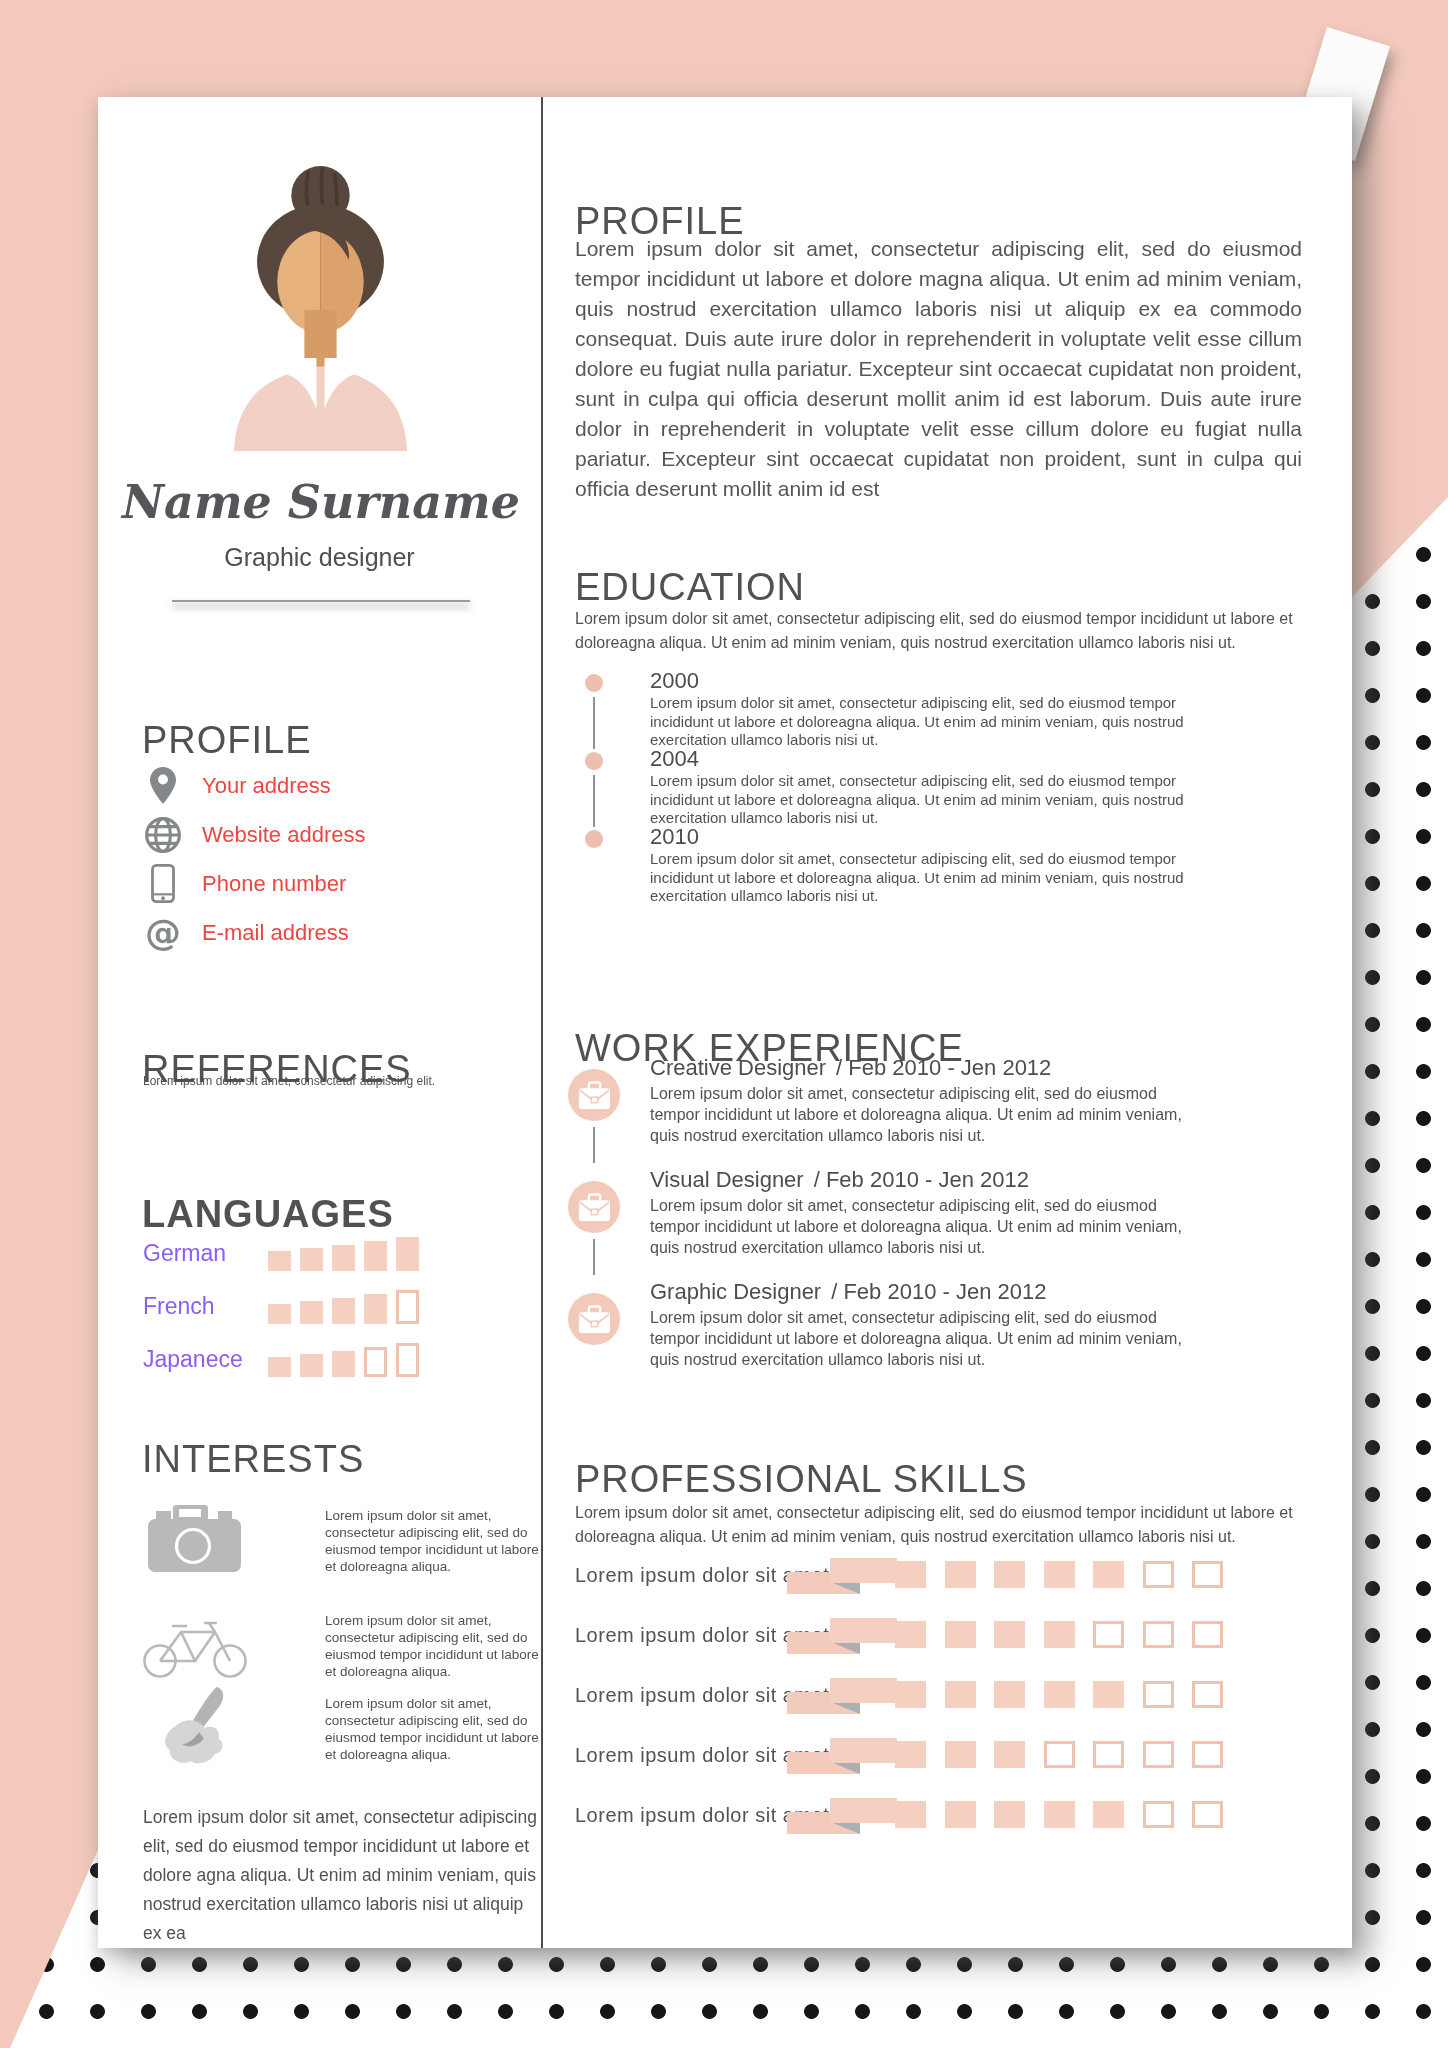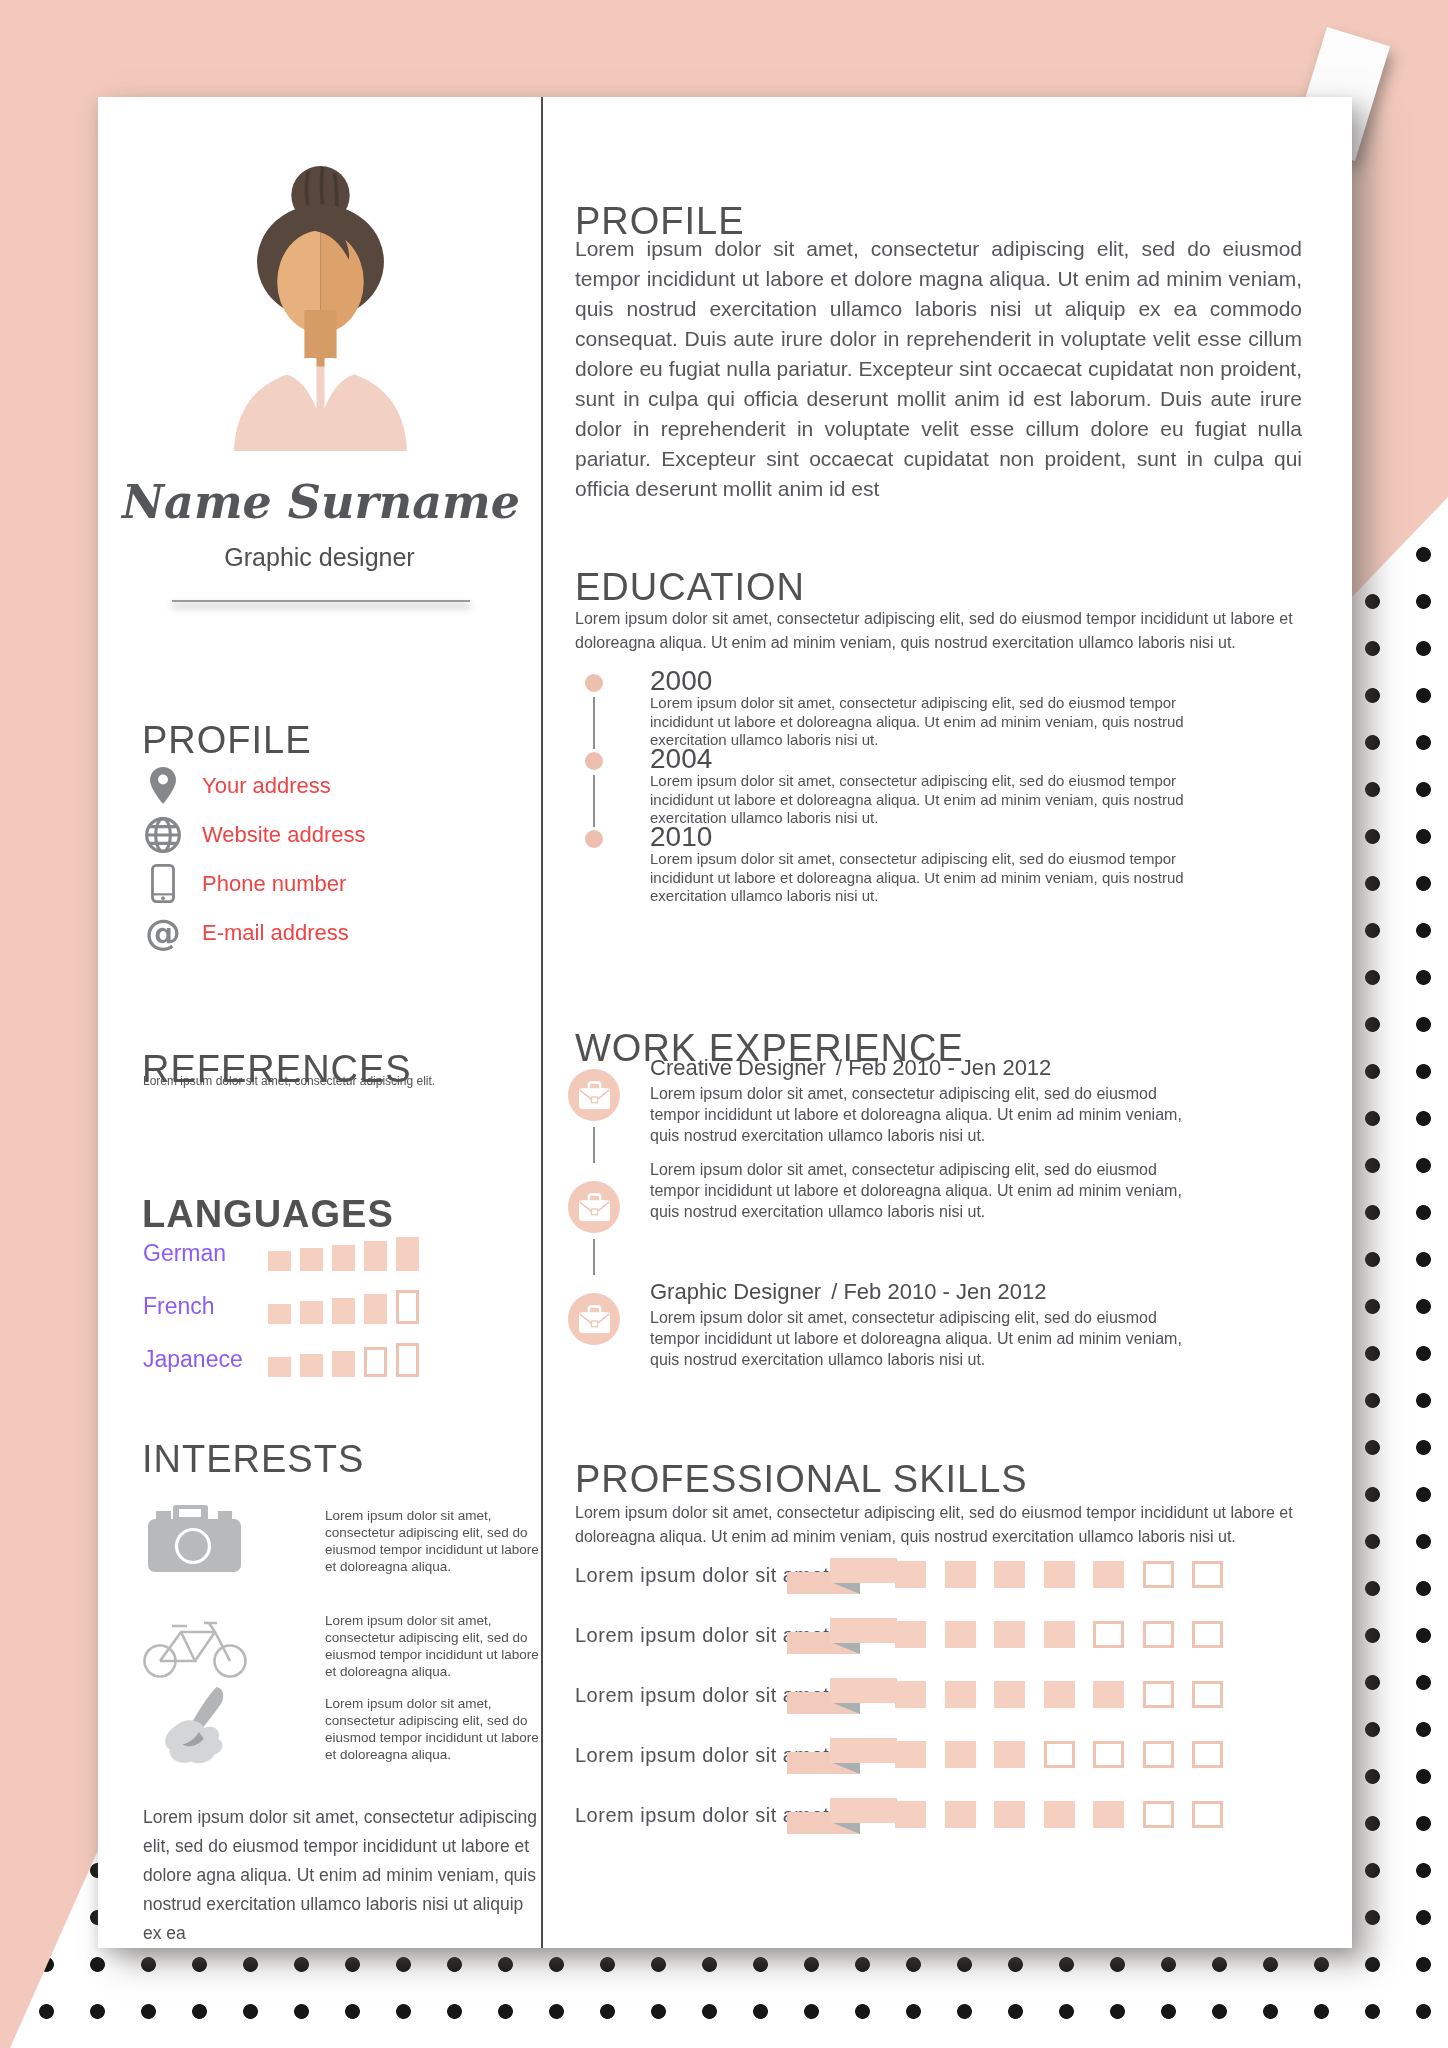--- a/index.html
+++ b/index.html
@@ -71,21 +71,21 @@
     font-size:21px;line-height:30px;color:#55565a;text-align:justify;}
   .intro-text{position:absolute;left:477px;width:727px;font-size:16px;line-height:24px;color:#515256;}
   .intro-education{top:494px;}
   .intro-skills{top:1388px;}
 
   .edu-timeline{position:absolute;left:477px;top:572px;width:700px;}
   .edu-entry{position:relative;height:78px;padding-left:75px;box-sizing:border-box;}
   .edu-dot{position:absolute;left:10px;top:5px;width:18px;height:18px;border-radius:50%;
     background:#edbfae;z-index:2;}
   .edu-connector{position:absolute;left:18px;top:28px;width:2px;height:52px;background:#8f9092;}
-  .edu-year{font-size:28px;line-height:24px;color:#4c4d50;}
+  .edu-year{font-size:22px;line-height:24px;color:#4c4d50;}
   .edu-text{margin-top:1px;width:545px;font-size:15px;line-height:18.5px;color:#515256;}
 
   .work-list{position:absolute;left:477px;top:950px;width:700px;}
   .work-entry{position:relative;min-height:99px;margin-bottom:13px;padding-left:75px;box-sizing:border-box;}
   .work-circle{position:absolute;left:-7px;top:22px;width:52px;height:52px;border-radius:50%;
     background:#f3c9ba;display:flex;align-items:center;justify-content:center;z-index:2;}
   .work-connector{position:absolute;left:18px;top:80px;width:2px;height:36px;background:#8f9092;}
   .work-title{padding-top:8px;font-size:22px;line-height:26px;color:#4c4d50;white-space:nowrap;}
   .work-period{margin-left:10px;}
   .work-text{width:560px;font-size:16px;line-height:21px;color:#515256;margin-top:2px;}
@@ -297,20 +297,21 @@
         <div class="work-entry">
           <div class="work-circle">
             <svg width="33" height="29" viewBox="0 0 32 28">
               <rect x="10.5" y="1.5" width="11" height="9" rx="2" fill="none" stroke="#fff" stroke-width="2.4"></rect>
               <rect x="1" y="7" width="30" height="20" rx="2.5" fill="#fff"></rect>
               <path d="M1.5 8.5 L16 20 L30.5 8.5" fill="none" stroke="#f3c9ba" stroke-width="1.6"></path>
               <rect x="13" y="15.5" width="6" height="5.5" fill="#fff" stroke="#f3c9ba" stroke-width="1.4"></rect>
             </svg>
           </div>
           <div class="work-connector"></div>
+          <div class="work-title"><span>Visual Designer</span><span class="work-period">/ Feb 2010 - Jen 2012</span></div>
           <div class="work-text">Lorem ipsum dolor sit amet, consectetur adipiscing elit, sed do eiusmod tempor incididunt ut labore et doloreagna aliqua. Ut enim ad minim veniam, quis nostrud exercitation ullamco laboris nisi ut.</div>
         </div>
         <div class="work-entry">
           <div class="work-circle">
             <svg width="33" height="29" viewBox="0 0 32 28">
               <rect x="10.5" y="1.5" width="11" height="9" rx="2" fill="none" stroke="#fff" stroke-width="2.4"></rect>
               <rect x="1" y="7" width="30" height="20" rx="2.5" fill="#fff"></rect>
               <path d="M1.5 8.5 L16 20 L30.5 8.5" fill="none" stroke="#f3c9ba" stroke-width="1.6"></path>
               <rect x="13" y="15.5" width="6" height="5.5" fill="#fff" stroke="#f3c9ba" stroke-width="1.4"></rect>
             </svg>

